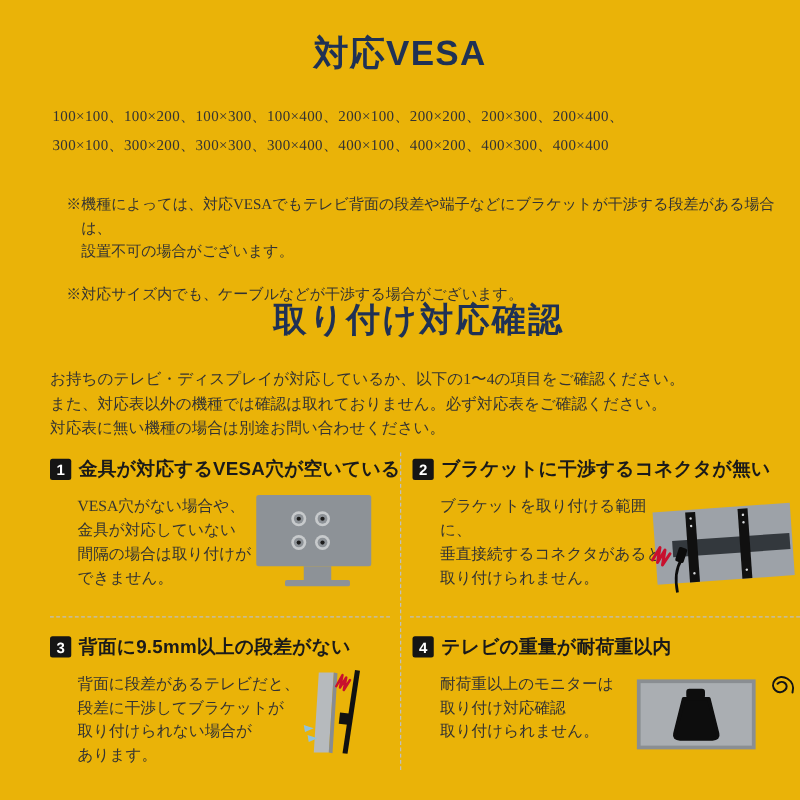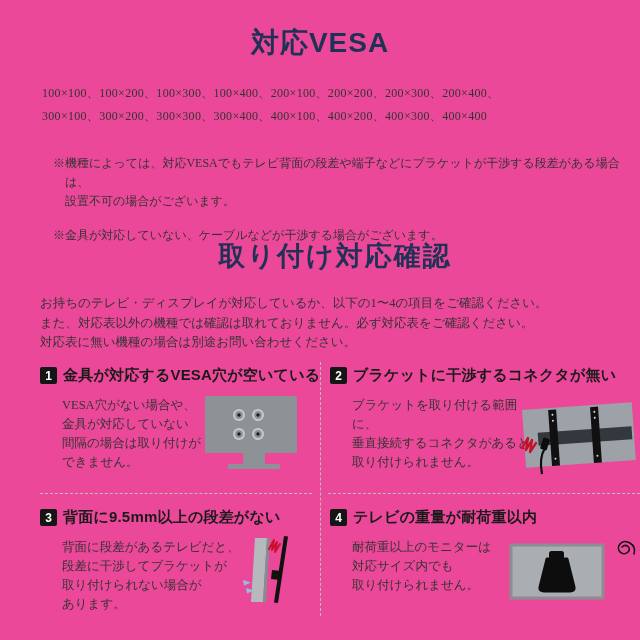--- a/index.html
+++ b/index.html
@@ -1,17 +1,17 @@
 <!DOCTYPE html>
 <html><head>
 <meta charset="utf-8">
 <style>
   html,body{margin:0;padding:0;background:#ffffff;}
   #page{
-    position:relative;width:640px;height:640px;background:#ec4899;overflow:hidden;
+    position:relative;width:640px;height:640px;background:#eab308;overflow:hidden;
     font-family:"Liberation Sans","DejaVu Sans",sans-serif;color:#2e2e2e;
   }
   .abs{position:absolute;}
   .pre{white-space:pre-line;font-family:Liberation Serif, serif;}
   .section-title{
     left:0;right:0;text-align:center;color:#1f3155;font-weight:bold;
   }
   #vesa-title{top:24px;font-size:28px;letter-spacing:1px;}
   #check-title{top:238px;font-size:27px;letter-spacing:2px;padding-left:30px;}
   #vesa-sizes{
@@ -61,21 +61,21 @@
 <div id="page">
 
   <div class="abs section-title" id="vesa-title">対応VESA</div>
 
   <div class="abs pre" id="vesa-sizes">100×100、100×200、100×300、100×400、200×100、200×200、200×300、200×400、
 300×100、300×200、300×300、300×400、400×100、400×200、400×300、400×400</div>
 
   <div class="abs" id="vesa-notes">
     <p class="note pre">※機種によっては、対応VESAでもテレビ背面の段差や端子などにブラケットが干渉する段差がある場合は、
 設置不可の場合がございます。</p>
-    <p class="note pre">※金具が対応していない、ケーブルなどが干渉する場合がございます。</p>
+    <p class="note pre">※対応サイズ内でも、ケーブルなどが干渉する場合がございます。</p>
   </div>
 
   <div class="abs section-title" id="check-title">取り付け対応確認</div>
 
   <div class="abs pre" id="check-intro">お持ちのテレビ・ディスプレイが対応しているか、以下の1〜4の項目をご確認ください。
 また、対応表以外の機種では確認は取れておりません。必ず対応表をご確認ください。
 対応表に無い機種の場合は別途お問い合わせください。</div>
 
   <div class="cell" id="cell-1">
     <div class="cell-head">
@@ -163,21 +163,21 @@
       </svg>
     </span>
   </div>
 
   <div class="cell" id="cell-4">
     <div class="cell-head">
       <span class="num-badge">4</span>
       <span class="cell-heading">テレビの重量が耐荷重以内</span>
     </div>
     <div class="cell-body pre">耐荷重以上のモニターは
-対応サイズ内でも
+取り付け対応確認
 取り付けられません。</div>
     <span class="illus" id="illus-4">
       <svg width="134" height="66" viewBox="0 0 134 66">
         <rect x="5" y="9" width="92" height="53" fill="#aaaeb2" stroke="#8a8e92" stroke-width="3"></rect>
         <rect x="43" y="15" width="15" height="8" rx="2.5" fill="#0d0d0d"></rect>
         <path d="M41 23 H61 L68 51 Q69 55 64 55 H38 Q33 55 34 51 Z" fill="#0d0d0d" stroke="#0d0d0d" stroke-width="3" stroke-linejoin="round"></path>
         <path d="M128 18 C131 8 119 2 114 8 C109 14 117 21 122 16 C126 12 120 7 116 11" stroke="#141414" stroke-width="1.6" fill="none" stroke-linecap="round"></path>
       </svg>
     </span>
   </div>

